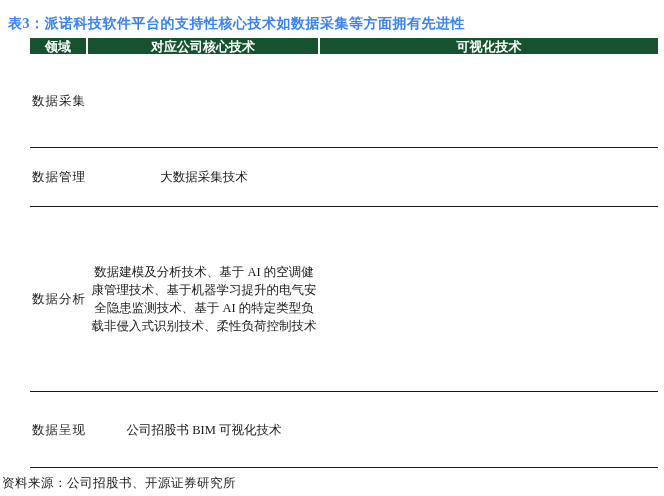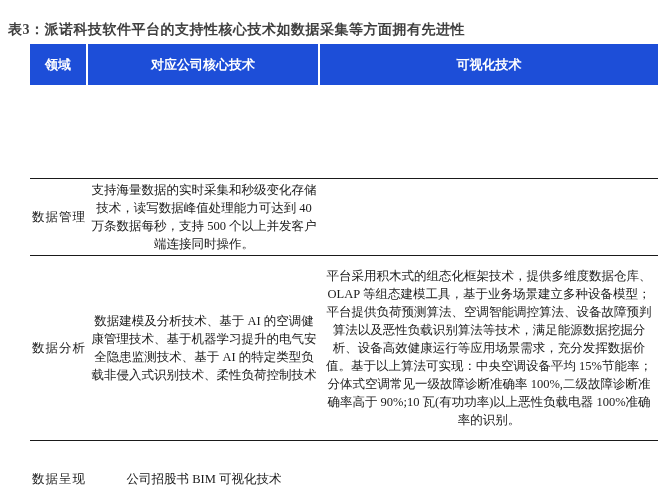--- a/index.html
+++ b/index.html
@@ -8,35 +8,35 @@
     background: #ffffff;
   }
   body {
     width: 664px;
     height: 496px;
     overflow: hidden;
     font-family: "Liberation Serif", "DejaVu Serif", serif;
     color: #1a1a1a;
   }
   .doc-title {
-    margin: 21px 0 5px 8px;
+    margin: 15px 0 5px 8px;
     font-size: 14px;
     font-weight: bold;
-    color: #404040;
+    color: #3b82f6;
     letter-spacing: 0.5px;
   }
   .table {
     margin-left: 30px;
     width: 628px;
   }
   .thead {
     display: grid;
     grid-template-columns: 58px 232px 1fr;
-    background: #1d4ed8;
-    height: 41px;
+    background: #14532d;
+    height: 16px;
     align-items: center;
   }
   .thead .th {
     color: #ffffff;
     font-weight: bold;
     font-size: 13px;
     text-align: center;
     height: 100%;
     display: flex;
     align-items: center;
@@ -85,31 +85,31 @@
 
 <div class="table">
 
   <div class="thead">
     <div class="th sep">领域</div>
     <div class="th sep">对应公司核心技术</div>
     <div class="th">可视化技术</div>
   </div>
 
   <div class="trow r1">
+    <div class="cell field">数据采集</div>
   </div>
 
   <div class="trow r2">
     <div class="cell field">数据管理</div>
-    <div class="cell">支持海量数据的实时采集和秒级变化存储技术，读写数据峰值处理能力可达到 40 万条数据每秒，支持 500 个以上并发客户端连接同时操作。</div>
+    <div class="cell">大数据采集技术</div>
   </div>
 
   <div class="trow r3">
     <div class="cell field">数据分析</div>
     <div class="cell">数据建模及分析技术、基于 AI 的空调健康管理技术、基于机器学习提升的电气安全隐患监测技术、基于 AI 的特定类型负载非侵入式识别技术、柔性负荷控制技术</div>
-    <div class="cell">平台采用积木式的组态化框架技术，提供多维度数据仓库、OLAP 等组态建模工具，基于业务场景建立多种设备模型；平台提供负荷预测算法、空调智能调控算法、设备故障预判算法以及恶性负载识别算法等技术，满足能源数据挖掘分析、设备高效健康运行等应用场景需求，充分发挥数据价值。基于以上算法可实现：中央空调设备平均 15%节能率；分体式空调常见一级故障诊断准确率 100%,二级故障诊断准确率高于 90%;10 瓦(有功功率)以上恶性负载电器 100%准确率的识别。</div>
   </div>
 
   <div class="trow r4 last">
     <div class="cell field">数据呈现</div>
     <div class="cell">公司招股书 BIM 可视化技术</div>
   </div>
 
 </div>
 
 <div class="source">资料来源：公司招股书、开源证券研究所</div>

